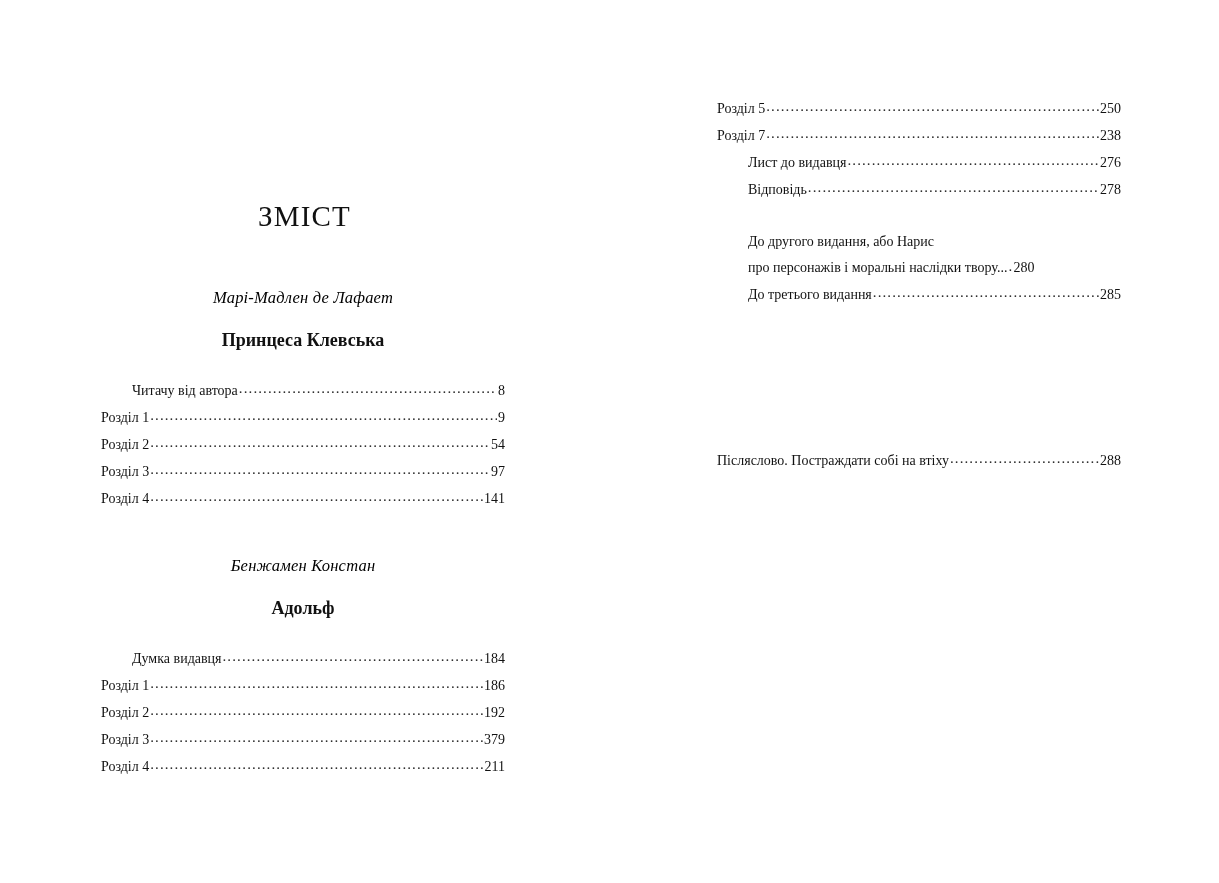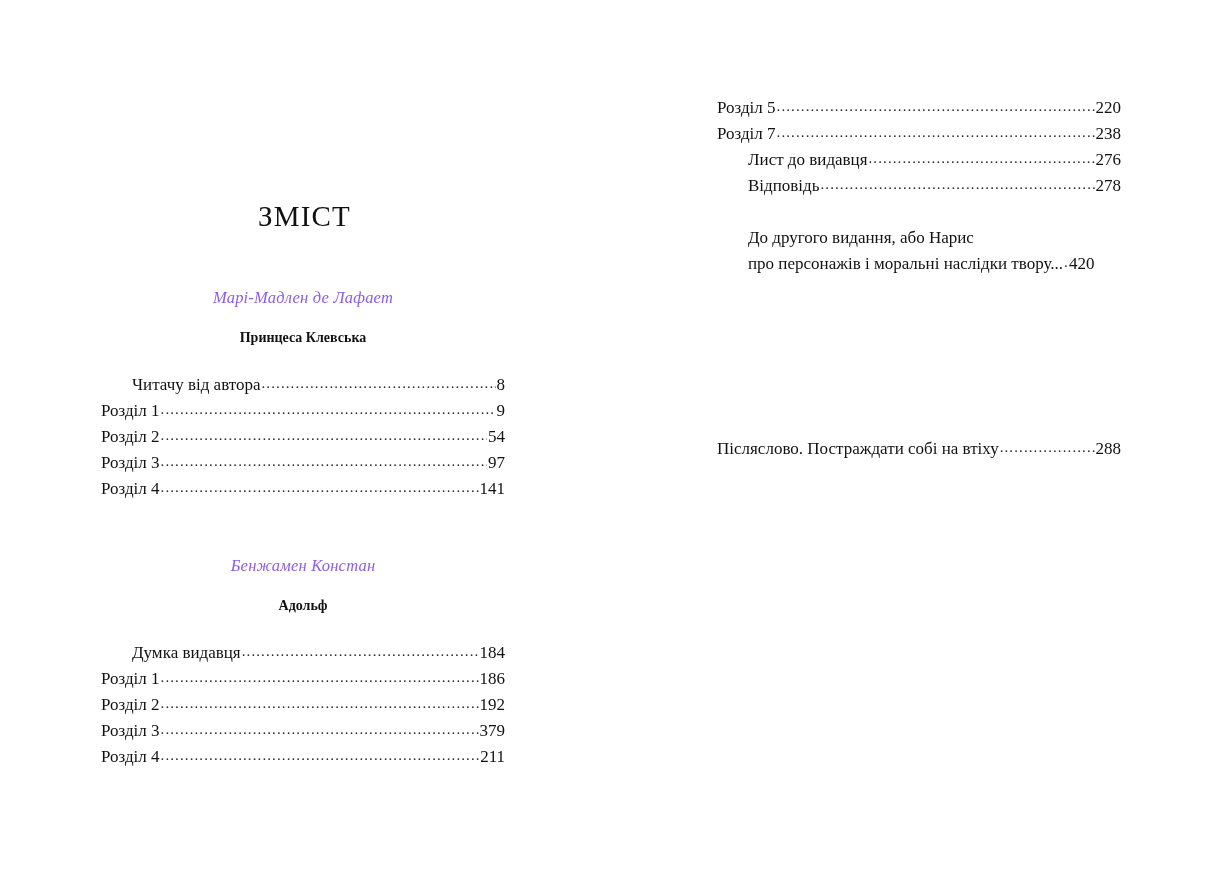--- a/index.html
+++ b/index.html
@@ -46,36 +46,36 @@
   .section-left {
     position: absolute;
     left: 101px;
     width: 404px;
   }
   .author {
     font-style: italic;
     font-size: 16.5px;
     text-align: center;
     margin: 0 0 22px 0;
-    color: #8b5cf6;
+    color: #000000;
     letter-spacing: .2px;
   }
   .work {
     font-weight: bold;
-    font-size: 14px;
+    font-size: 18px;
     text-align: center;
     margin: 0 0 26px 0;
     color: #111;
   }
 
   
   .entry {
     display: flex;
     align-items: baseline;
-    font-size: 17px;
+    font-size: 14px;
     line-height: 26px;
     color: #121212;
     white-space: nowrap;
   }
   .entry .lbl {
     flex: 0 0 auto;
   }
   .entry .dots {
     flex: 1 1 auto;
     overflow: hidden;
@@ -190,21 +190,21 @@
     </div>
 
   </div>
 
   <div class="col col-right">
     <div class="section-right" style="top: 95px;">
 
       <div class="entry">
         <span class="lbl">Розділ 5</span>
         <span class="dots"></span>
-        <span class="pg">220</span>
+        <span class="pg">250</span>
       </div>
       <div class="entry">
         <span class="lbl">Розділ 7</span>
         <span class="dots"></span>
         <span class="pg">238</span>
       </div>
 
       <div class="entry indent">
         <span class="lbl">Лист до видавця</span>
         <span class="dots"></span>
@@ -216,28 +216,33 @@
         <span class="pg">278</span>
       </div>
 
       <div class="spacer-block"></div>
 
       <div class="entry multiline">
         <span class="l1">До другого видання, або Нарис</span>
         <span class="l2">
           <span class="lbl">про персонажів і моральні наслідки твору...</span>
           <span class="dots" style="max-width:4px;"></span>
-          <span class="pg">420</span>
+          <span class="pg">280</span>
         </span>
       </div>
 
-
-    </div>
-
-    <div class="section-right" style="top: 436px;">
+      <div class="entry indent">
+        <span class="lbl">До третього видання</span>
+        <span class="dots"></span>
+        <span class="pg">285</span>
+      </div>
+
+    </div>
+
+    <div class="section-right" style="top: 447px;">
       <div class="entry">
         <span class="lbl">Післяслово. Постраждати собі на втіху</span>
         <span class="dots"></span>
         <span class="pg">288</span>
       </div>
     </div>
   </div>
 
 </div>
 

